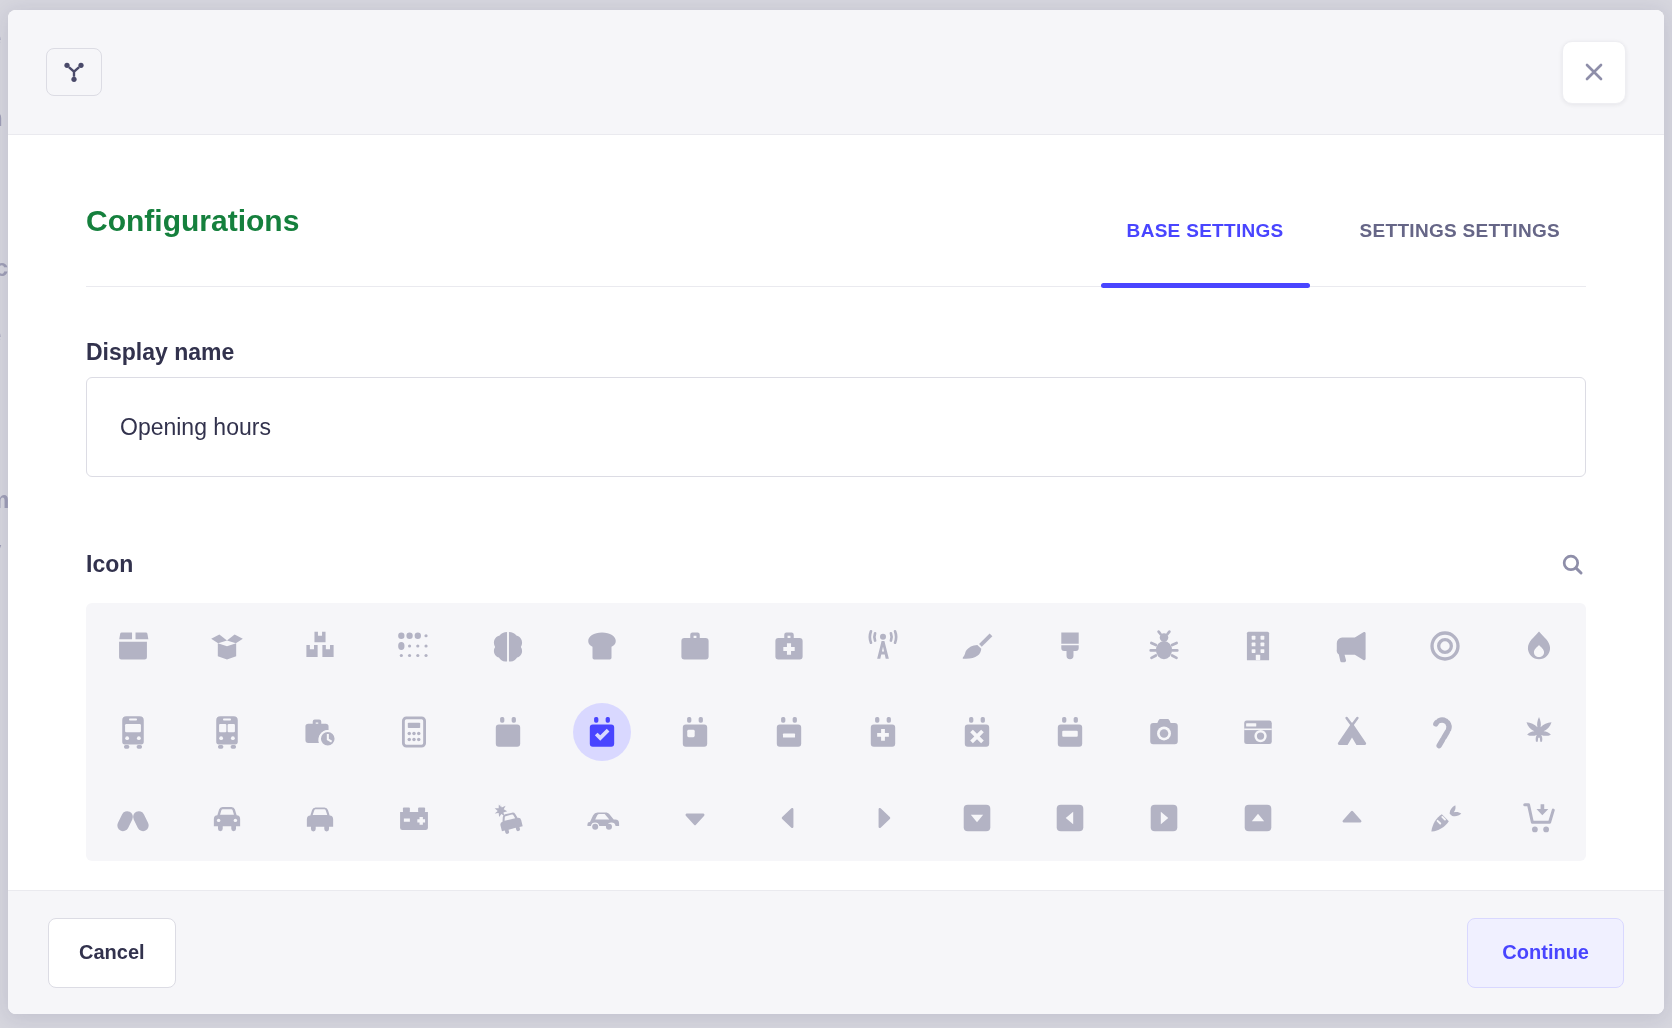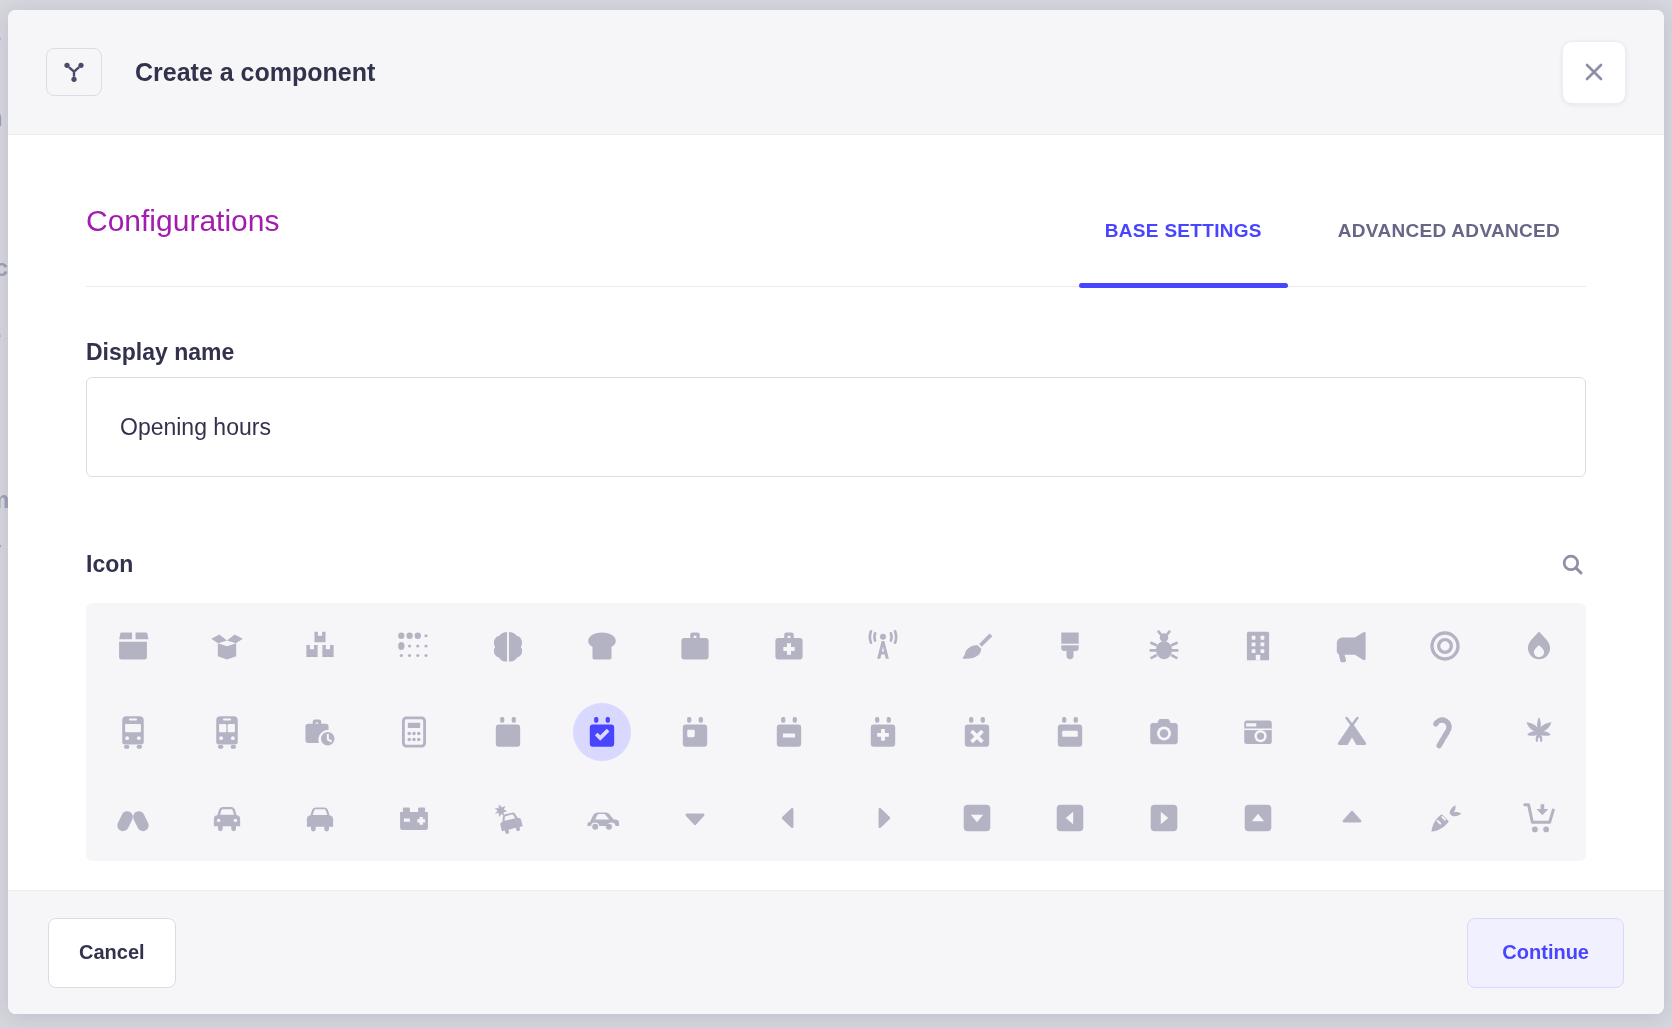--- a/index.html
+++ b/index.html
@@ -23,21 +23,21 @@
     display:flex;align-items:center;justify-content:center;margin-right:33px;background:transparent}
   .mtitle{font-size:25px;font-weight:700;color:#32324d}
   .close-btn{margin-left:auto;width:62px;height:61px;border-radius:10px;background:#fff;
     border:1px solid #eeeef2;box-shadow:0 1px 4px rgba(33,33,52,.08);
     display:flex;align-items:center;justify-content:center;cursor:pointer}
 
   
   .mbody{flex:1;padding:0 78px;box-sizing:border-box}
   .section-head{display:flex;justify-content:space-between;align-items:flex-end;
     margin-top:69px;border-bottom:1px solid #eaeaef}
-  .heading{font-size:30px;line-height:34px;font-weight:400;color:#a21caf;padding-bottom:48px}
+  .heading{font-size:30px;line-height:34px;font-weight:700;color:#15803d;padding-bottom:48px}
   .tabs{display:flex;gap:24px}
   .tab{font-size:19px;font-weight:700;letter-spacing:.3px;color:#666687;
     padding:0 26px 44px;position:relative;cursor:pointer;white-space:nowrap}
   .tab.active{color:#4945ff}
   .tab.active::after{content:"";position:absolute;left:0;right:0;bottom:-2px;height:5px;
     background:#4945ff;border-radius:3px}
 
   .form-row{display:flex;gap:36px;margin-top:52px}
   .field{flex:1;min-width:0}
   .field-label{font-size:23px;font-weight:700;color:#32324d;line-height:26px;margin-bottom:12px}
@@ -86,35 +86,34 @@
     <div class="hicon">
       <svg width="30" height="30" viewBox="0 0 24 24">
         <g fill="#4a4a6a">
             <circle cx="6.4" cy="6.6" r="2.1"></circle>
             <circle cx="17.6" cy="6.6" r="2.1"></circle>
             <circle cx="12" cy="17.8" r="2.1"></circle>
           </g>
         <path fill="none" stroke="#4a4a6a" stroke-width="1.9" d="M7.9 8.1l4.1 3.7 4.1-3.7M12 11.8v4"></path>
       </svg>
     </div>
-    <div class="mtitle">Create a component</div>
     <div class="close-btn">
       <svg width="28" height="28" viewBox="0 0 24 24">
         <path d="M6 6l12 12M18 6L6 18" stroke="#8e8ea9" stroke-width="2.3" stroke-linecap="round"></path>
       </svg>
     </div>
   </div>
 
   <div class="mbody">
 
     <div class="section-head">
       <div class="heading">Configurations</div>
       <div class="tabs">
         <div class="tab active">BASE SETTINGS</div>
-        <div class="tab">ADVANCED ADVANCED</div>
+        <div class="tab">SETTINGS SETTINGS</div>
       </div>
     </div>
 
     <div class="form-row">
       <div class="field">
         <div class="field-label">Display name</div>
         <div class="inputbox">
           <span class="value">Opening hours</span>
         </div>
       </div>

